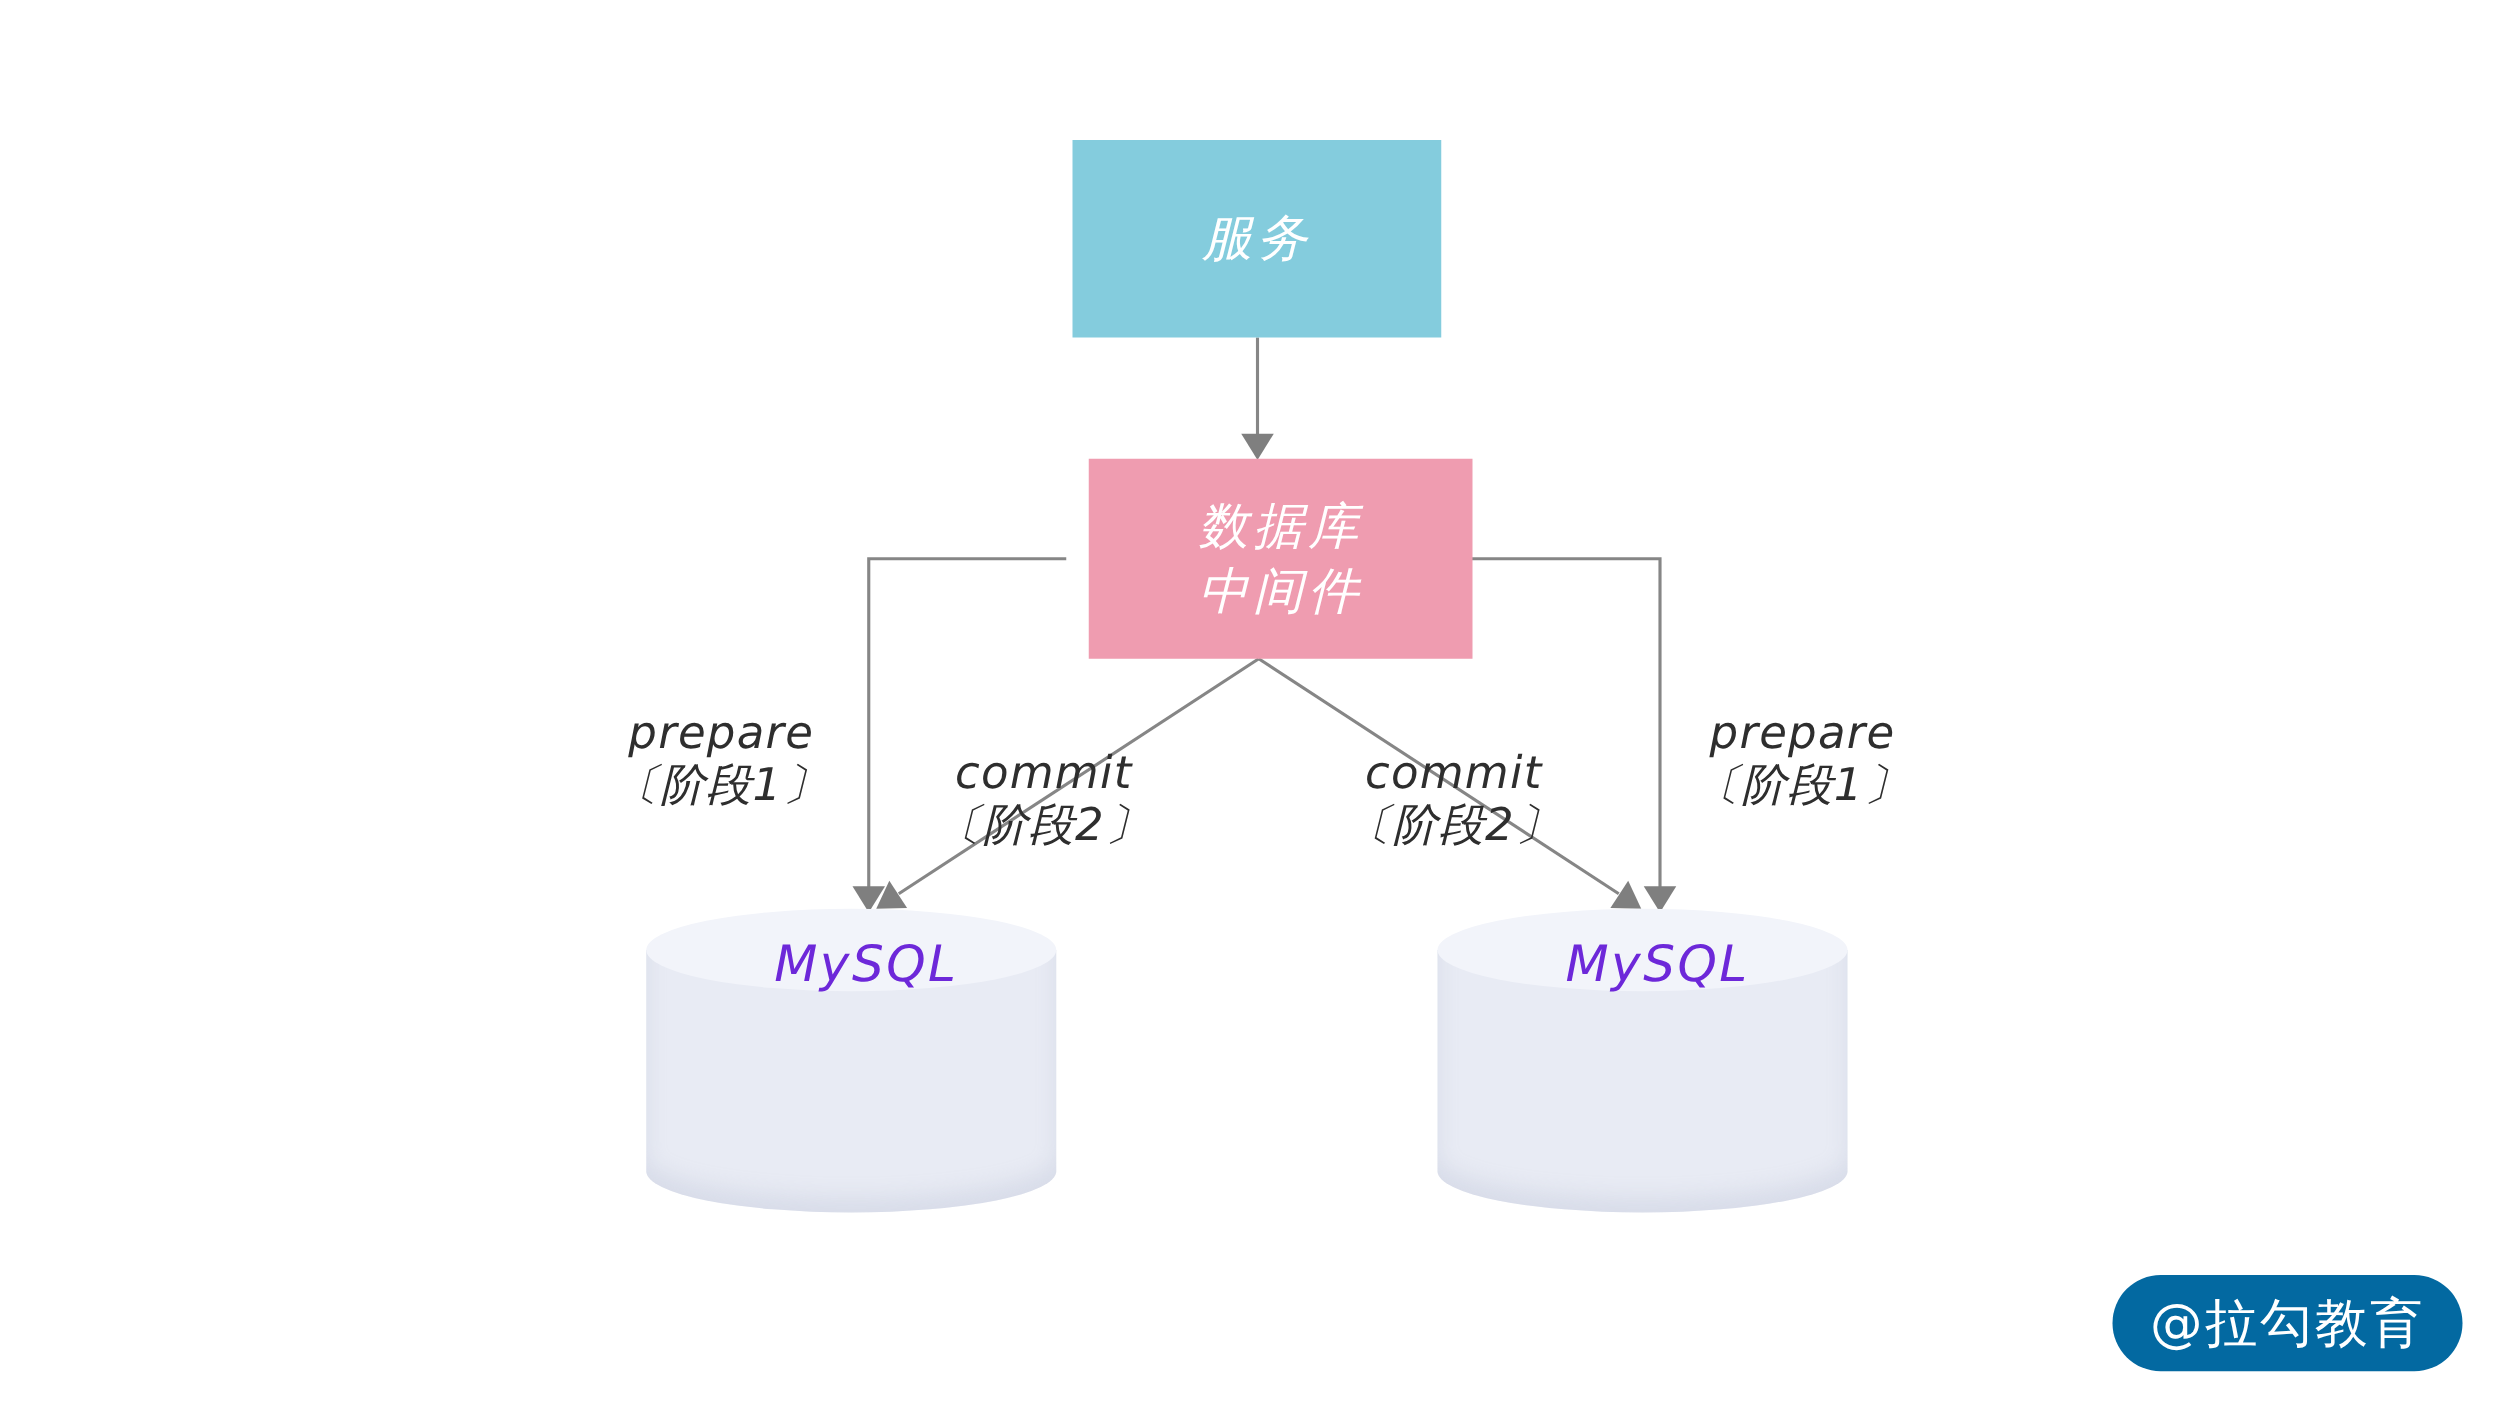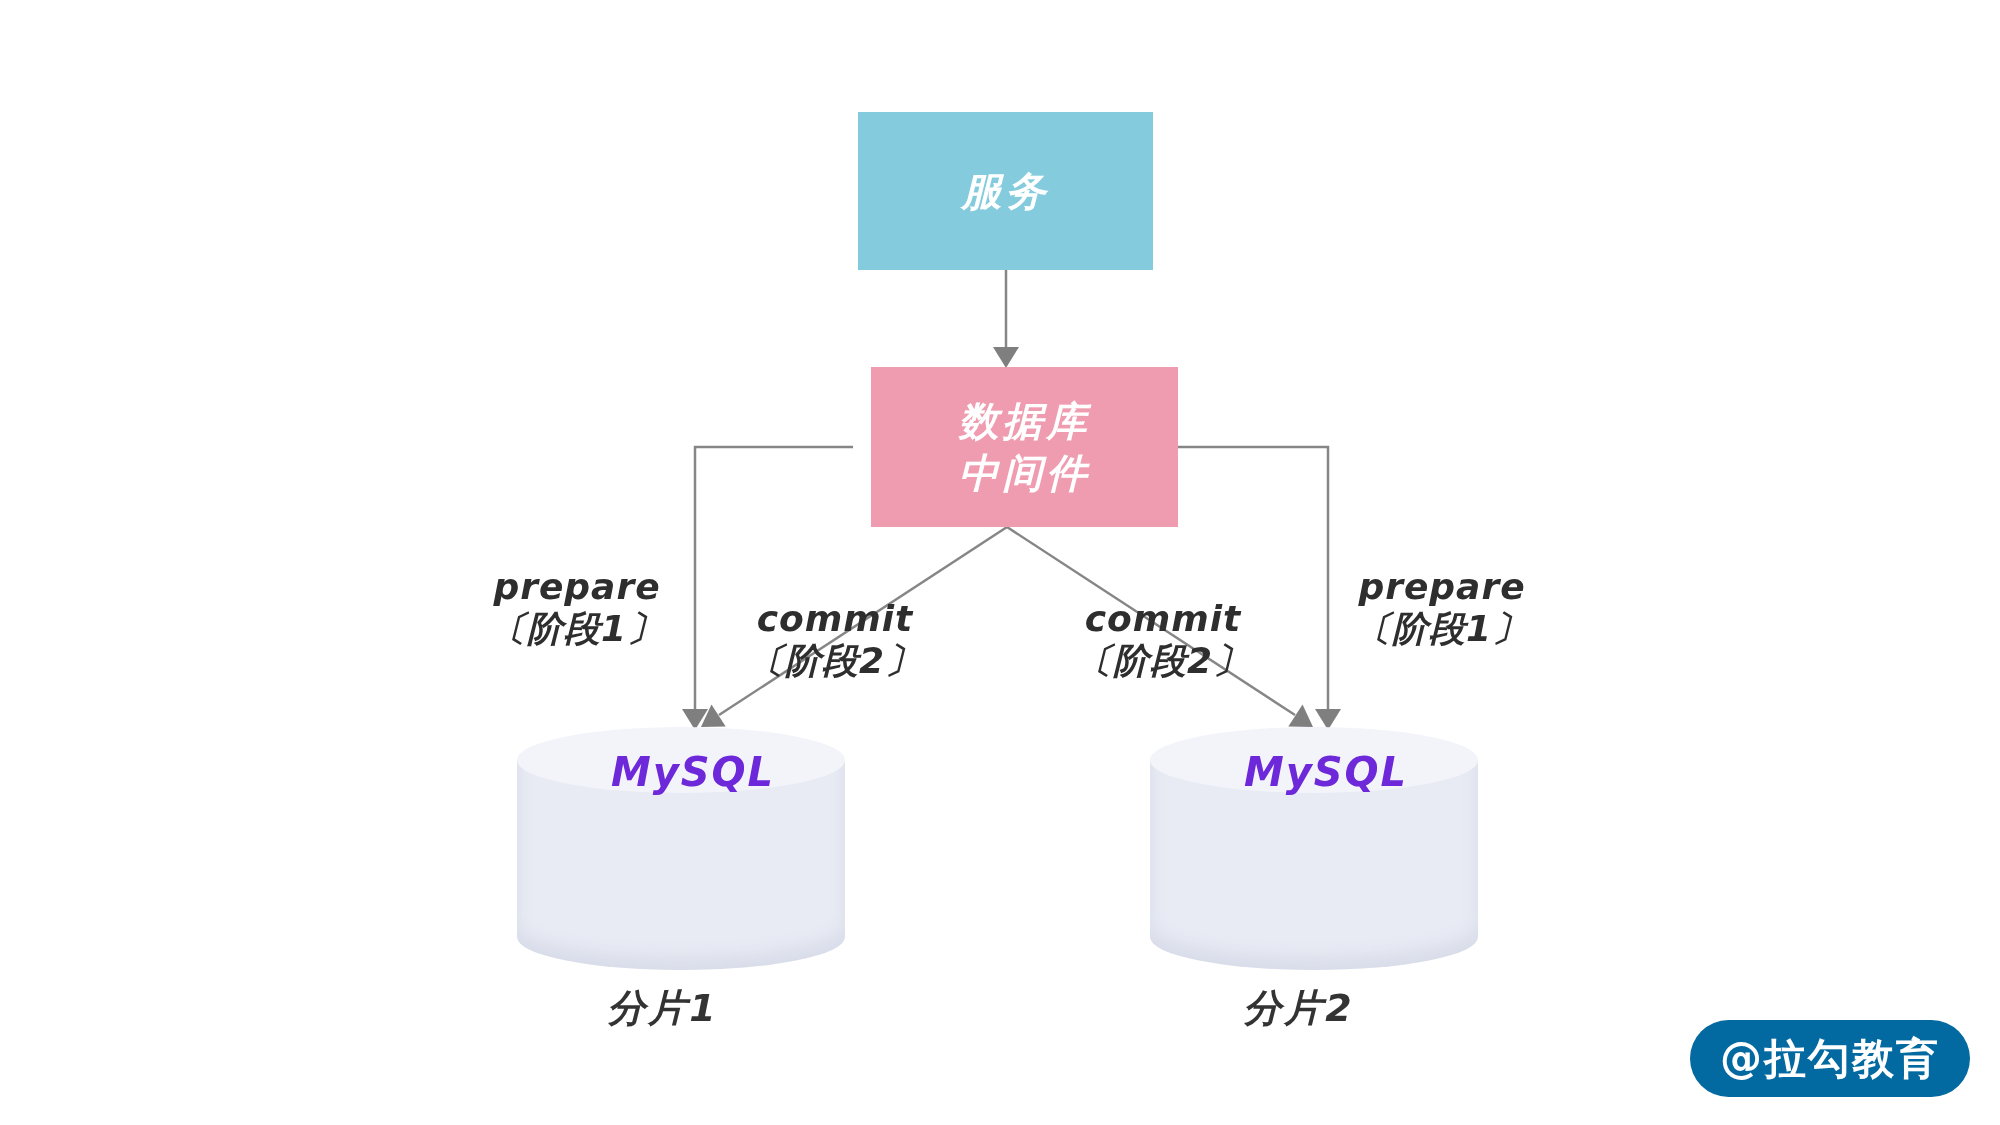--- a/index.html
+++ b/index.html
@@ -7,21 +7,20 @@
     padding: 0;
     background: #ffffff;
   }
   #canvas {
     position: relative;
     width: 2000px;
     height: 1125px;
     background: #ffffff;
     overflow: hidden;
     font-family: "DejaVu Sans", "Liberation Sans", sans-serif;
-    font-weight: bold;
   }
   #connector-layer {
     position: absolute;
     left: 0;
     top: 0;
     width: 2000px;
     height: 1125px;
   }
   .node {
     position: absolute;
@@ -177,26 +176,24 @@
   <div class="edge-label" id="edge-label-prepare-right">
     <div>prepare</div>
     <div>〔阶段1〕</div>
   </div>
 
   <div class="cylinder" id="shard-1-cylinder">
     <div class="cyl-body"></div>
     <div class="cyl-top"></div>
     <div class="db-label">MySQL</div>
   </div>
-  <div class="shard-caption" id="shard-1-caption">分片1</div>
 
   <div class="cylinder" id="shard-2-cylinder">
     <div class="cyl-body"></div>
     <div class="cyl-top"></div>
     <div class="db-label">MySQL</div>
   </div>
-  <div class="shard-caption" id="shard-2-caption">分片2</div>
 
   <div id="watermark-pill">
     <span>@拉勾教育</span>
   </div>
 
 </div>
 
 </body></html>

